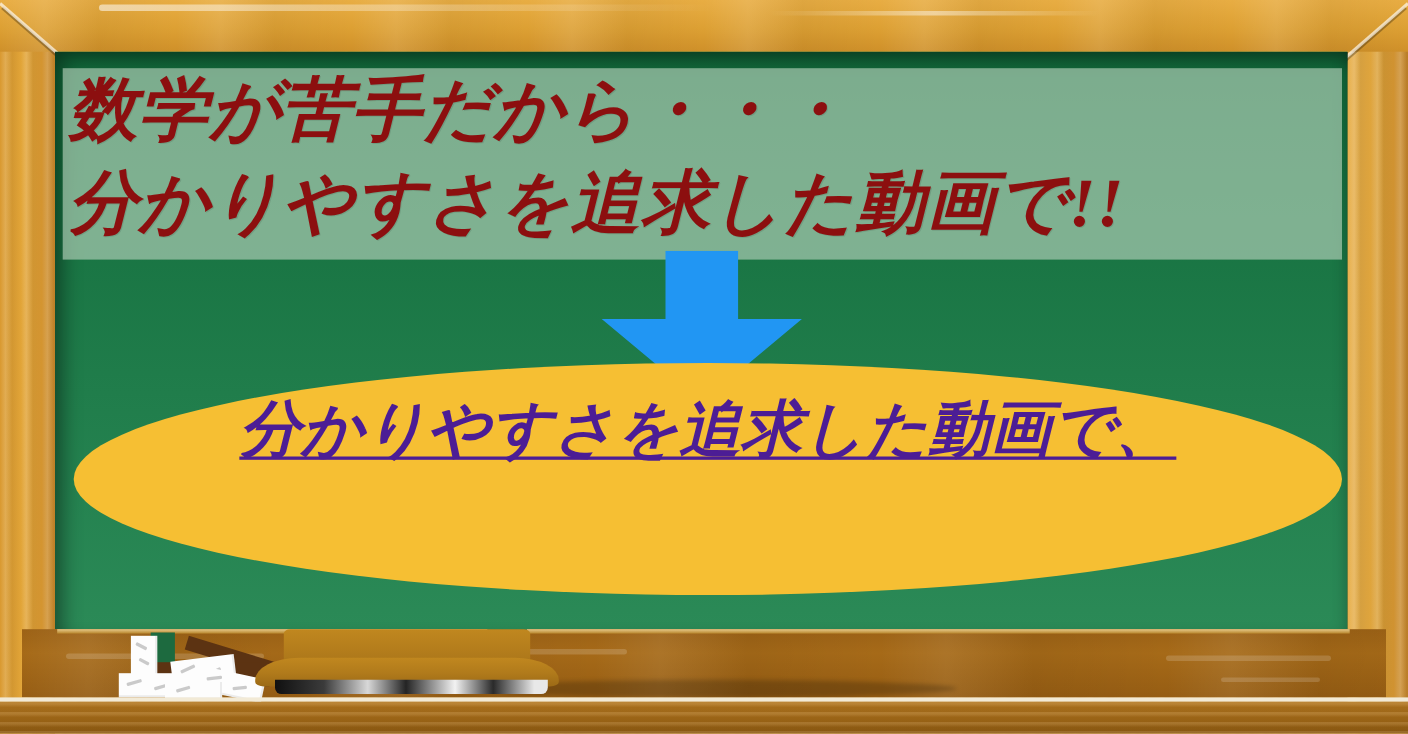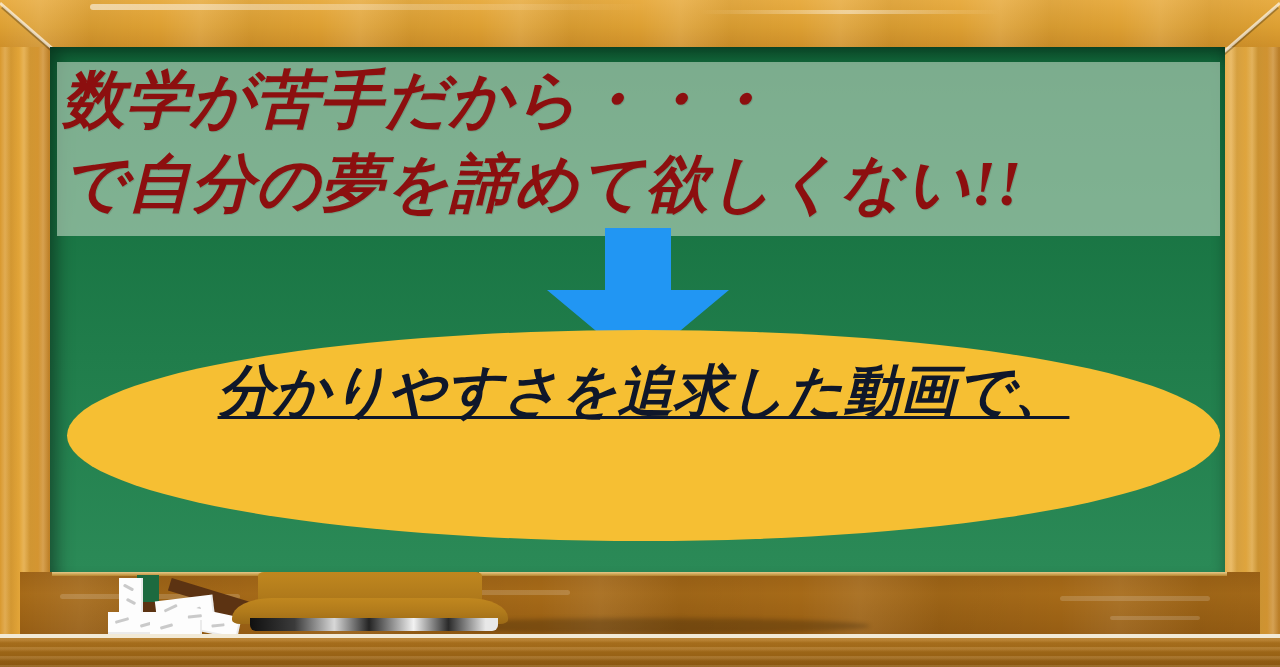--- a/index.html
+++ b/index.html
@@ -159,21 +159,21 @@
     height: 211px;
     background: #f6bf33;
     border-radius: 50% / 50%;
   }
   .ellipse-text {
     position: absolute;
     left: 67px;
     top: 355px;
     width: 1153px;
     text-align: center;
-    color: #0f172a;
+    color: #4c1d95;
     font-family: "Liberation Serif", "DejaVu Serif", serif;
     font-weight: 700;
     font-style: italic;
     font-size: 56px;
     line-height: 72px;
     letter-spacing: 0px;
     white-space: pre;
   }
   .ellipse-line1 { display: block; text-decoration: underline; text-underline-offset: 6px; text-decoration-thickness: 3px; }
   .ellipse-line2 { display: block; }
@@ -276,21 +276,21 @@
   <div class="miter-shadow miter-tr-s"></div>
   <div class="miter miter-tl"></div>
   <div class="miter miter-tr"></div>
 
   <div class="board">
     <div class="board-inner-shadow"></div>
   </div>
 
   <div class="headline-panel"></div>
   <div class="headline-text"><span>数学が苦手だから・・・</span>
-<span>で自分の夢を諦めて欲しくない!!</span></div>
+<span>分かりやすさを追求した動画で!!</span></div>
 
   <div class="arrow-wrap">
     <svg width="190" height="140" viewBox="0 0 190 140" xmlns="http://www.w3.org/2000/svg">
       <polygon points="62,0 128,0 128,62 186,62 95,138 4,62 62,62" fill="#2196F3"></polygon>
     </svg>
   </div>
 
   <div class="ellipse"></div>
   <div class="ellipse-text"><span class="ellipse-line1">分かりやすさを追求した動画で、</span></div>
 

